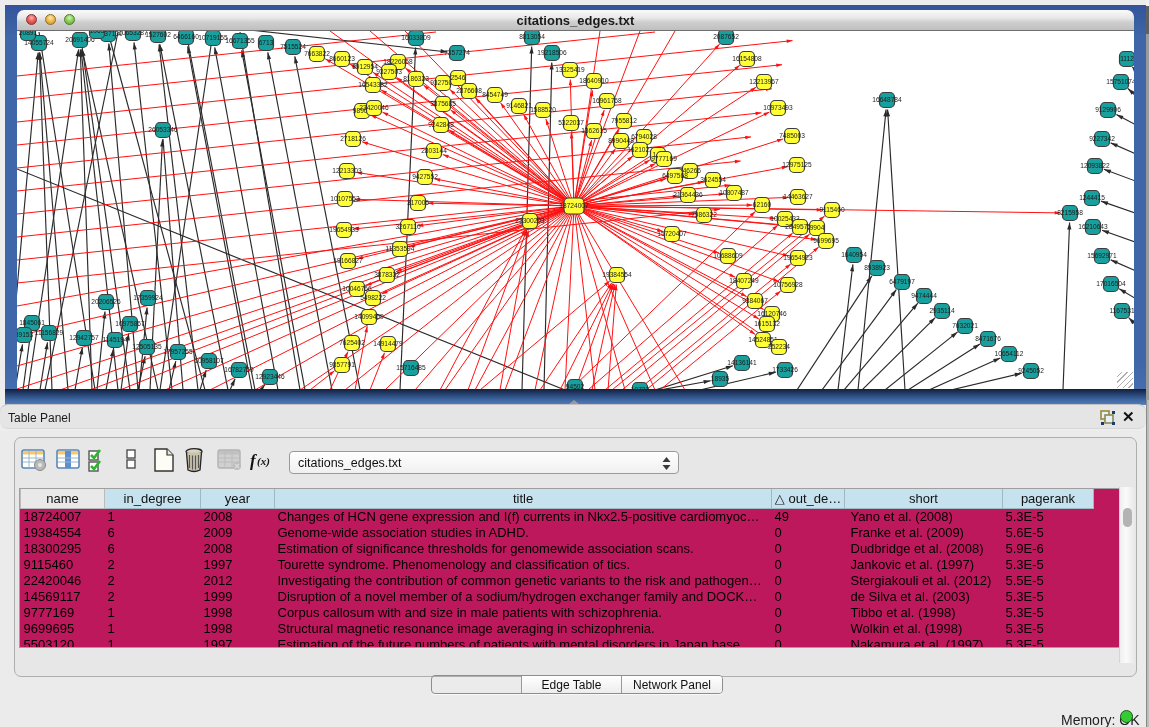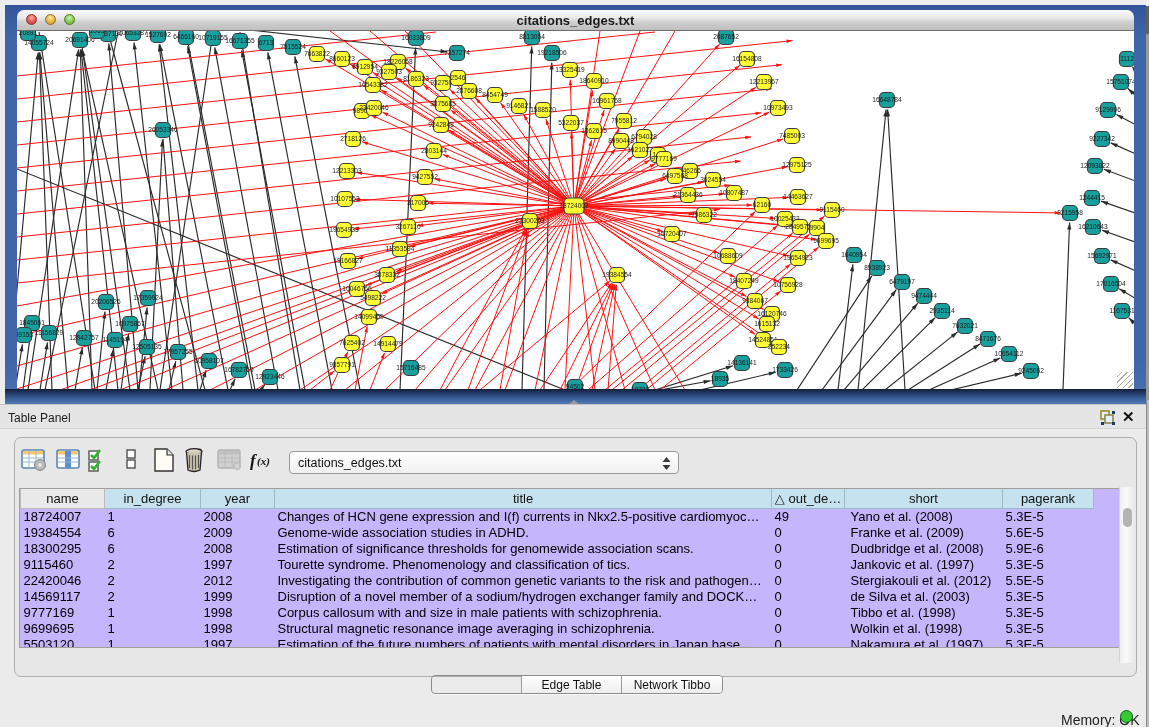--- a/index.html
+++ b/index.html
@@ -20,35 +20,35 @@
 #tl-r { left:9px; background:radial-gradient(circle at 50% 32%,#ffb3b3 0%,#e9605e 45%,#c33330 100%); border:1px solid #87342f;}
 #tl-y { left:28px; background:radial-gradient(circle at 50% 32%,#ffe9b0 0%,#eebc4e 45%,#c98c28 100%); border:1px solid #8f6b23;}
 #tl-g { left:47px; background:radial-gradient(circle at 50% 32%,#d2f2b8 0%,#8cd158 45%,#5fa433 100%); border:1px solid #4e7b28;}
 #canvas { position:absolute; left:12px; top:26px; width:1117px; height:358px;
   background:#fff; overflow:hidden; }
 #grip { position:absolute; right:1px; bottom:1px; width:16px; height:16px;
   background:repeating-linear-gradient(135deg,transparent 0 3px,#9a9a9a 3px 4px); opacity:.8;}
 
 
 #tp-head { position:absolute; left:0; top:404px; width:1146px; height:25px;
-  background:#e5e5e5; border-top:1px solid #c2c2c2; border-bottom:1px solid #d8d8d8; }
+  background:#e5e5e5; border-top:1px solid #c2c2c2; border-bottom:1px solid #d8d8d8;border-radius:8px; }
 #tp-head .t { position:absolute; left:8px; top:6px; font-size:12px; color:#1c1c1c; }
 #tp-x { position:absolute; left:1122px; top:3px; font-size:15px; font-weight:bold; color:#111; }
 #tp-body { position:absolute; left:0; top:431px; width:1146px; height:296px; background:#ebebeb; }
 #panel { position:absolute; left:14px; top:6px; width:1123px; height:240px;
   background:#e7e7e7; border:1px solid #aeaeae; border-radius:7px; }
 #toolbar { position:absolute; left:0; top:0; width:100%; height:48px; }
 #dropdown { position:absolute; left:274px; top:13px; width:390px; height:23px;
   background:linear-gradient(180deg,#ffffff,#f0f0f0); border:1px solid #9a9a9a;
   border-radius:4px; }
 #dropdown .txt { position:absolute; left:8px; top:4px; font-size:12.5px; color:#111; }
 #dropdown .ar { position:absolute; right:10px; top:4px; font-size:11px; color:#333; }
 
 #tablewrap { position:absolute; left:4px; top:50px; width:1114px; height:160px;
-  background:#c4b5fd; border:1px solid #9f9f9f; overflow:hidden; }
+  background:#be185d; border:1px solid #9f9f9f; overflow:hidden; }
 table { border-collapse:collapse; table-layout:fixed; width:1074px; font-size:13px; }
 th { height:19px; background:#c5e2ee; border:1px solid #9db9c4; border-top:none;
   font-weight:normal; color:#111; padding:0; }
 th.gray { background:#e9e9e9; border-color:#bbb; }
 td { height:16px; padding:0 0 0 3px; color:#000; white-space:nowrap; overflow:hidden;
   border:none; }
 #vscroll { position:absolute; right:1px; top:49px; width:16px; height:176px;
   background:linear-gradient(90deg,#efefef,#fafafa 40%,#e8e8e8); border-left:1px solid #d5d5d5;}
 #vthumb { position:absolute; left:3px; top:21px; width:9px; height:19px;
   background:#b3b3b3; border-radius:5px; }
@@ -884,21 +884,21 @@
             </tbody>
           </table>
         </div>
       <div id="vscroll">
           <div id="vthumb"></div>
         </div>
     </div>
     <div id="tabs">
       <div class="tab sel" style="width:89px">Node Table</div>
       <div class="tab" style="width:100px">Edge Table</div>
-      <div class="tab" style="width:101px">Network Tibbo</div>
+      <div class="tab" style="width:101px">Network Panel</div>
     </div>
     <div id="memory">Memory: OK</div>
     <div id="memdot"></div>
   </div>
   <div style="position:absolute;left:1146px;top:0;width:3px;height:6px;background:#f2f2f2"></div>
 <div style="position:absolute;left:1146px;top:6px;width:3px;height:28px;background:#606060"></div>
 <div style="position:absolute;left:1146px;top:34px;width:3px;height:366px;background:#9a9a9a"></div>
 <div style="position:absolute;left:1146px;top:400px;width:3px;height:327px;background:#bdbdbd;border-left:1px solid #8a8a8a;box-sizing:border-box"></div>
 </div>
 

